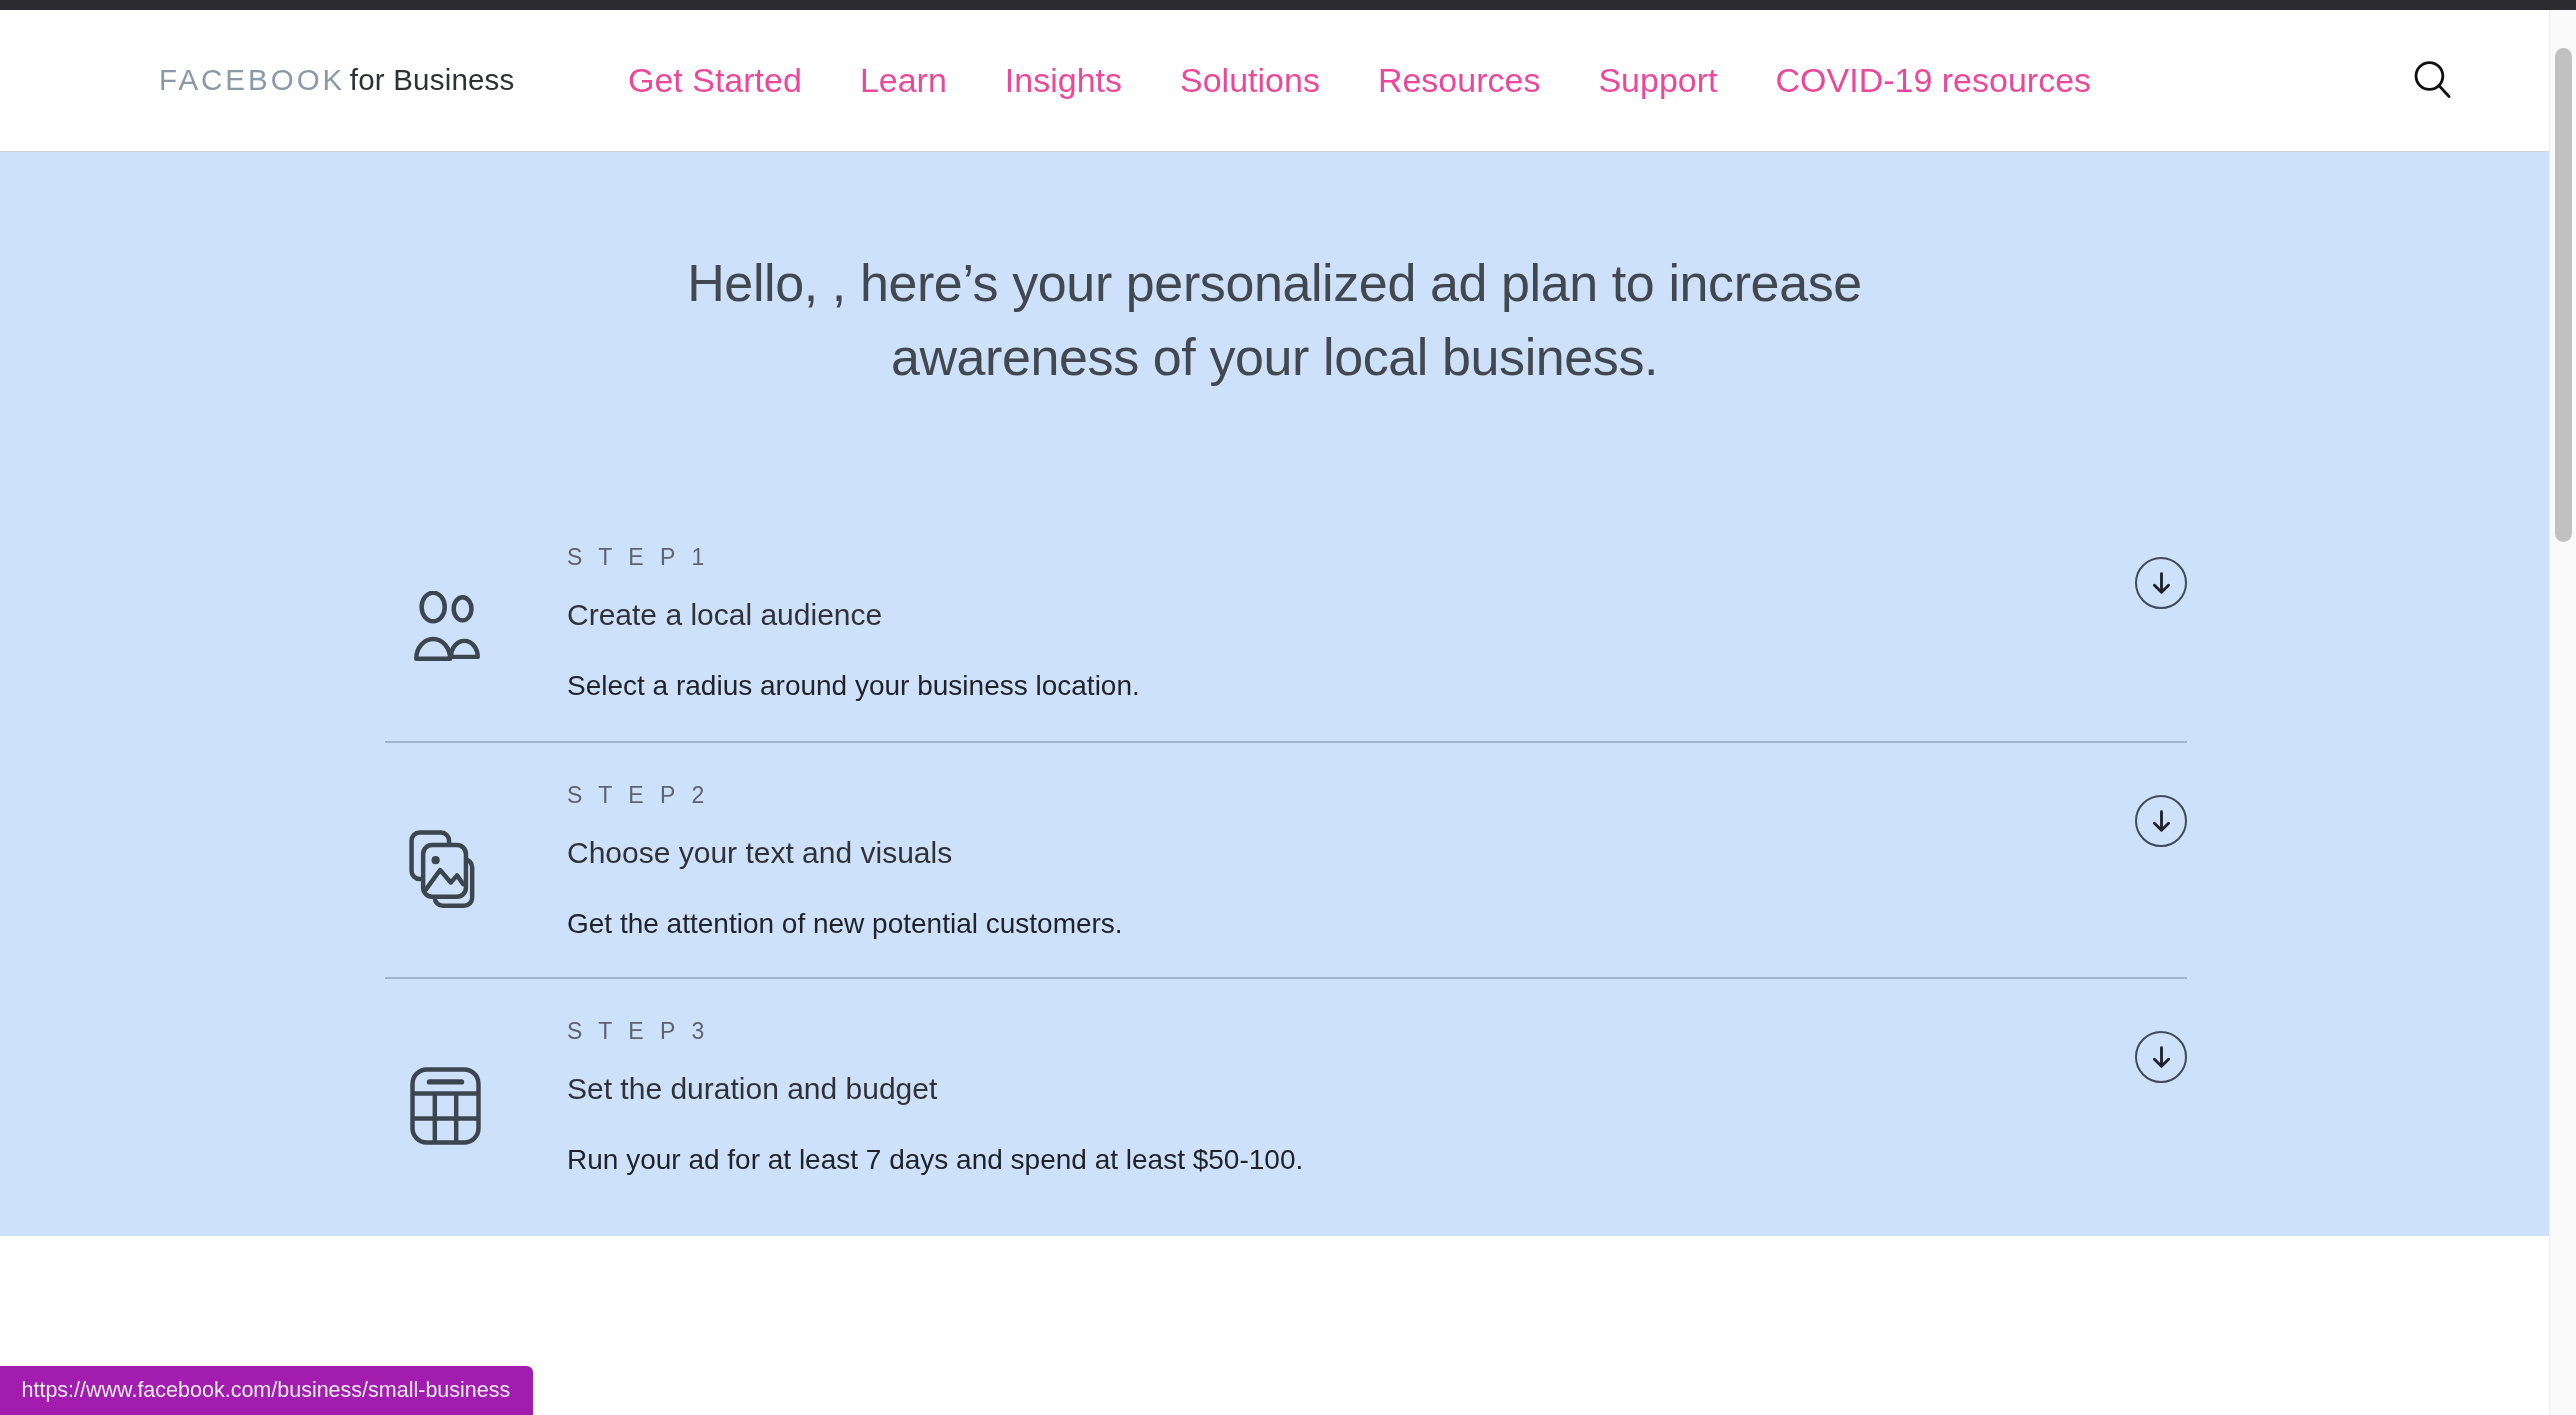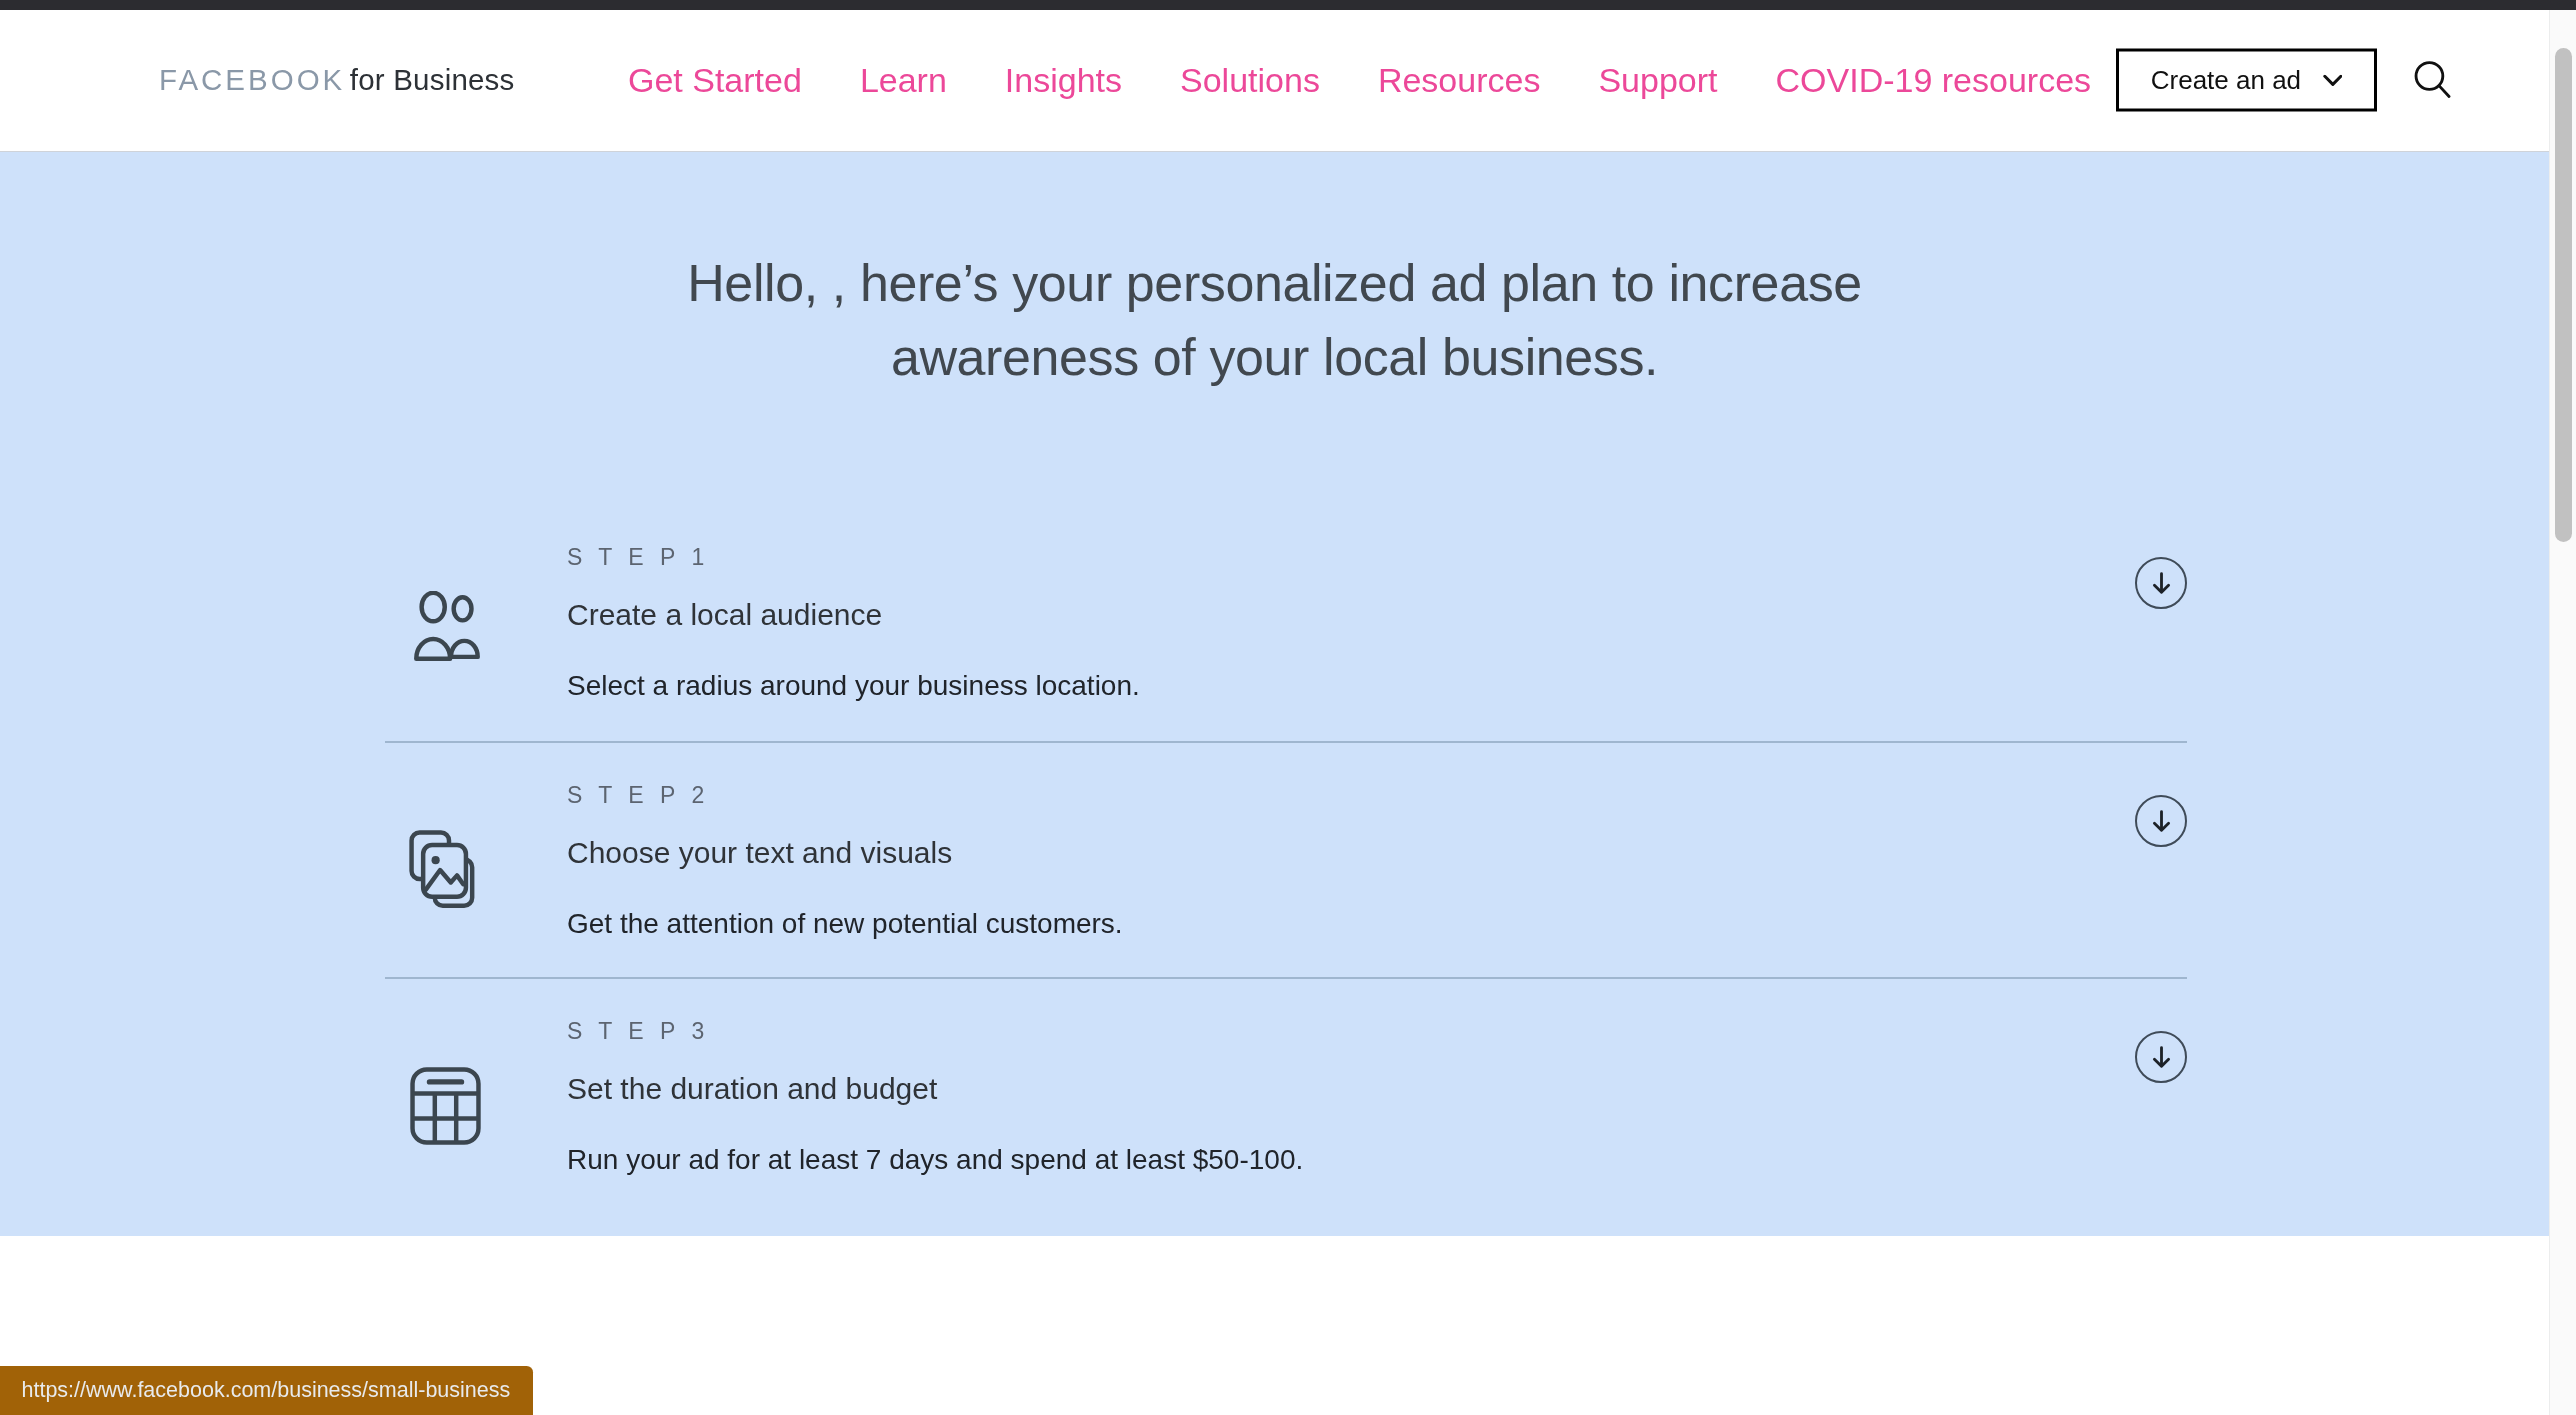--- a/index.html
+++ b/index.html
@@ -201,21 +201,21 @@
   .scroll-thumb {
     position:absolute; top:38px; left:5.4px;
     width:17px; height:494px;
     background:#c1c1c1;
     border-radius:9px;
   }
 
   
   .status-url {
     position:absolute; left:0; bottom:0;
-    background:#a16207;
+    background:#a21caf;
     color:#e8eaec;
     font-size:21.5px;
     padding:11.6px 23px 12.5px 21.5px;
     border-top-right-radius:6.3px;
     white-space:nowrap;
     z-index:50;
   }
 </style>
 </head>
 <body>
@@ -233,26 +233,20 @@
     <nav class="main-nav">
       <a href="#">Get Started</a>
       <a href="#">Learn</a>
       <a href="#">Insights</a>
       <a href="#">Solutions</a>
       <a href="#">Resources</a>
       <a href="#">Support</a>
       <a href="#">COVID-19 resources</a>
     </nav>
 
-    <div class="create-ad-btn">
-      <span class="label">Create an ad</span>
-      <svg class="chev" viewBox="0 0 22 13">
-        <path d="M2 2 L11 11 L20 2" stroke="#111" stroke-width="3.4" fill="none" stroke-linecap="round" stroke-linejoin="round"></path>
-      </svg>
-    </div>
 
     <div class="search-btn">
       <svg width="50" height="50" viewBox="0 0 56 56">
         <circle cx="24" cy="23" r="15" stroke="#111" stroke-width="3.2" fill="none"></circle>
         <line x1="35" y1="34" x2="46" y2="46" stroke="#111" stroke-width="3.2" stroke-linecap="round"></line>
       </svg>
     </div>
   </div>
 
 

